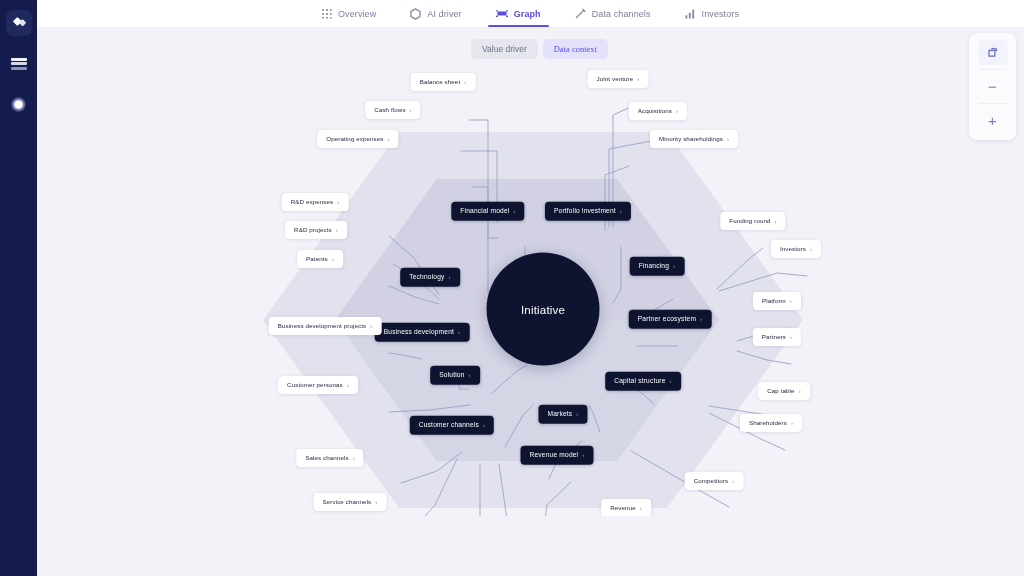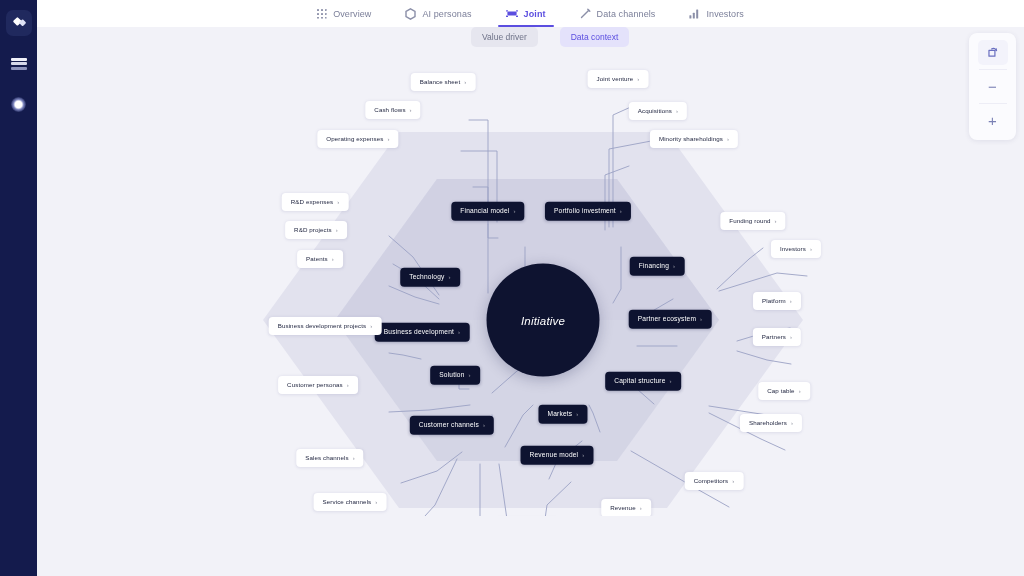--- a/index.html
+++ b/index.html
@@ -64,29 +64,29 @@
   
   .canvas {
     position: absolute; left: 37px; top: 27px; right: 0; bottom: 0;
     background: #f2f2f8;
     overflow: hidden;
   }
   .graph-svg { position: absolute; left: 0; top: 0; width: 987px; height: 549px; }
 
   
   .seg {
-    position: absolute; left: 434px; top: 0;
-    display: flex; gap: 22px; z-index: 20; text-align: center;
+    position: absolute; left: 434px; top: 12px;
+    display: flex; gap: 5px; z-index: 20; text-align: center;
   }
   .seg-btn {
     font-size: 8.5px; padding: 5px 11px; border-radius: 5px;
     background: #e6e6ef; color: #6e7288; cursor: pointer;
     white-space: nowrap;
   }
-  .seg-btn.active { background: #e4e2fb; color: #5b4ee0; }
+  .seg-btn.active { background: #e4e2fb; color: #5b4ee0; font-family: Liberation Serif, serif; }
 
   
   .zoompanel {
     position: absolute; right: 8px; top: 6px;
     width: 47px; border-radius: 8px;
     background: #fbfbfe;
     box-shadow: 0 1px 5px rgba(60,60,110,.10);
     padding: 7px 0; z-index: 20;
     display: flex; flex-direction: column; align-items: center; gap: 4px;
   }
@@ -177,34 +177,34 @@
         </span>
         <span>Overview</span>
       </div>
 
       <div class="tab">
         <span>
           <svg width="11" height="12" viewBox="0 0 11 12" aria-hidden="true">
             <path d="M5.5 .8 L10 3.4 L10 8.6 L5.5 11.2 L1 8.6 L1 3.4 Z" fill="none" stroke="#8b8fa8" stroke-width="1.4"></path>
           </svg>
         </span>
-        <span>AI personas</span>
+        <span>AI driver</span>
       </div>
 
       <div class="tab active">
         <span>
           <svg width="12" height="11" viewBox="0 0 12 11" aria-hidden="true">
             <rect x="1.4" y="3.4" width="9.2" height="4.2" rx="1" fill="#5b4ee0"></rect>
             <rect x="0" y="2.2" width="2" height="1.3" rx=".5" fill="#5b4ee0"></rect>
             <rect x="10" y="2.2" width="2" height="1.3" rx=".5" fill="#5b4ee0"></rect>
             <rect x="0" y="7.6" width="2" height="1.3" rx=".5" fill="#5b4ee0"></rect>
             <rect x="10" y="7.6" width="2" height="1.3" rx=".5" fill="#5b4ee0"></rect>
           </svg>
         </span>
-        <span>Joint</span>
+        <span>Graph</span>
       </div>
 
       <div class="tab">
         <span>
           <svg width="11" height="11" viewBox="0 0 11 11" aria-hidden="true">
             <path d="M1.5 9.5 L8.8 2.2" stroke="#8b8fa8" stroke-width="1.4" stroke-linecap="round"></path>
             <path d="M7.8 1.2 L9.8 3.2" stroke="#8b8fa8" stroke-width="1.4" stroke-linecap="round"></path>
           </svg>
         </span>
         <span>Data channels</span>
@@ -308,21 +308,21 @@
           <path d="M6 3.2 A3.4 3.4 0 0 1 11.4 5" fill="none" stroke="#6a6fc0" stroke-width="1.3" stroke-linecap="round"></path>
           <path d="M11.8 2.2 L11.6 5.2 L8.9 4.6 Z" fill="#6a6fc0"></path>
         </svg>
       </div>
       <div class="zdiv"></div>
       <div class="zbtn">−</div>
       <div class="zdiv"></div>
       <div class="zbtn">+</div>
     </div>
 
-    <div class="center-node" id="center-node" style="left: 506px; top: 293px; font-style: italic;">
+    <div class="center-node" id="center-node" style="left: 506px; top: 282px;">
       <span>Initiative</span>
     </div>
 
     <div id="node-layer">
         <div class="node primary" style="left: 451px; top: 184px;">
           <span class="lbl">Financial model</span>
           <span class="chev">›</span>
         </div>
         <div class="node primary" style="left: 551px; top: 184px;">
           <span class="lbl">Portfolio investment</span>

